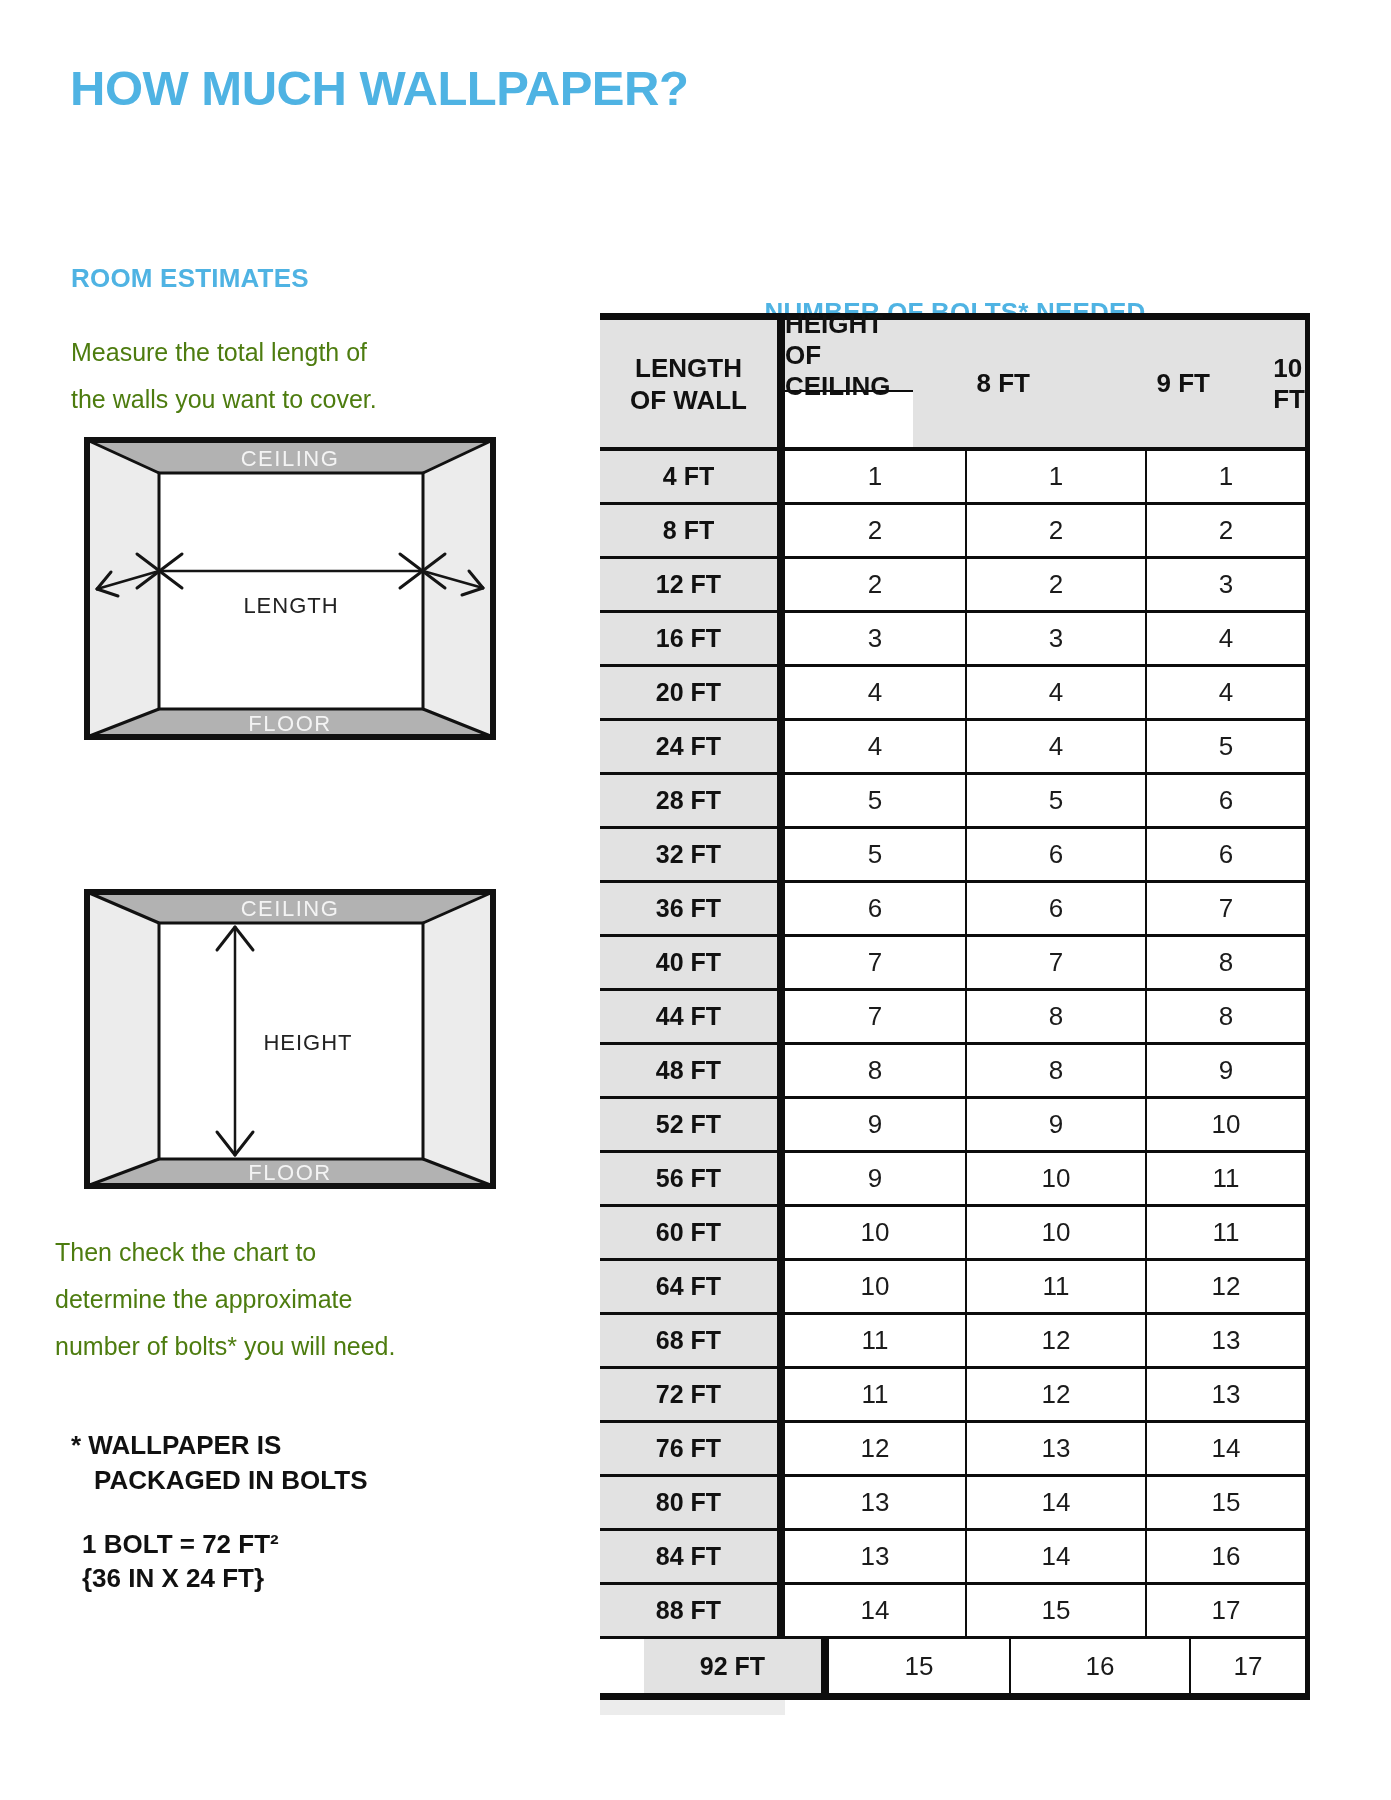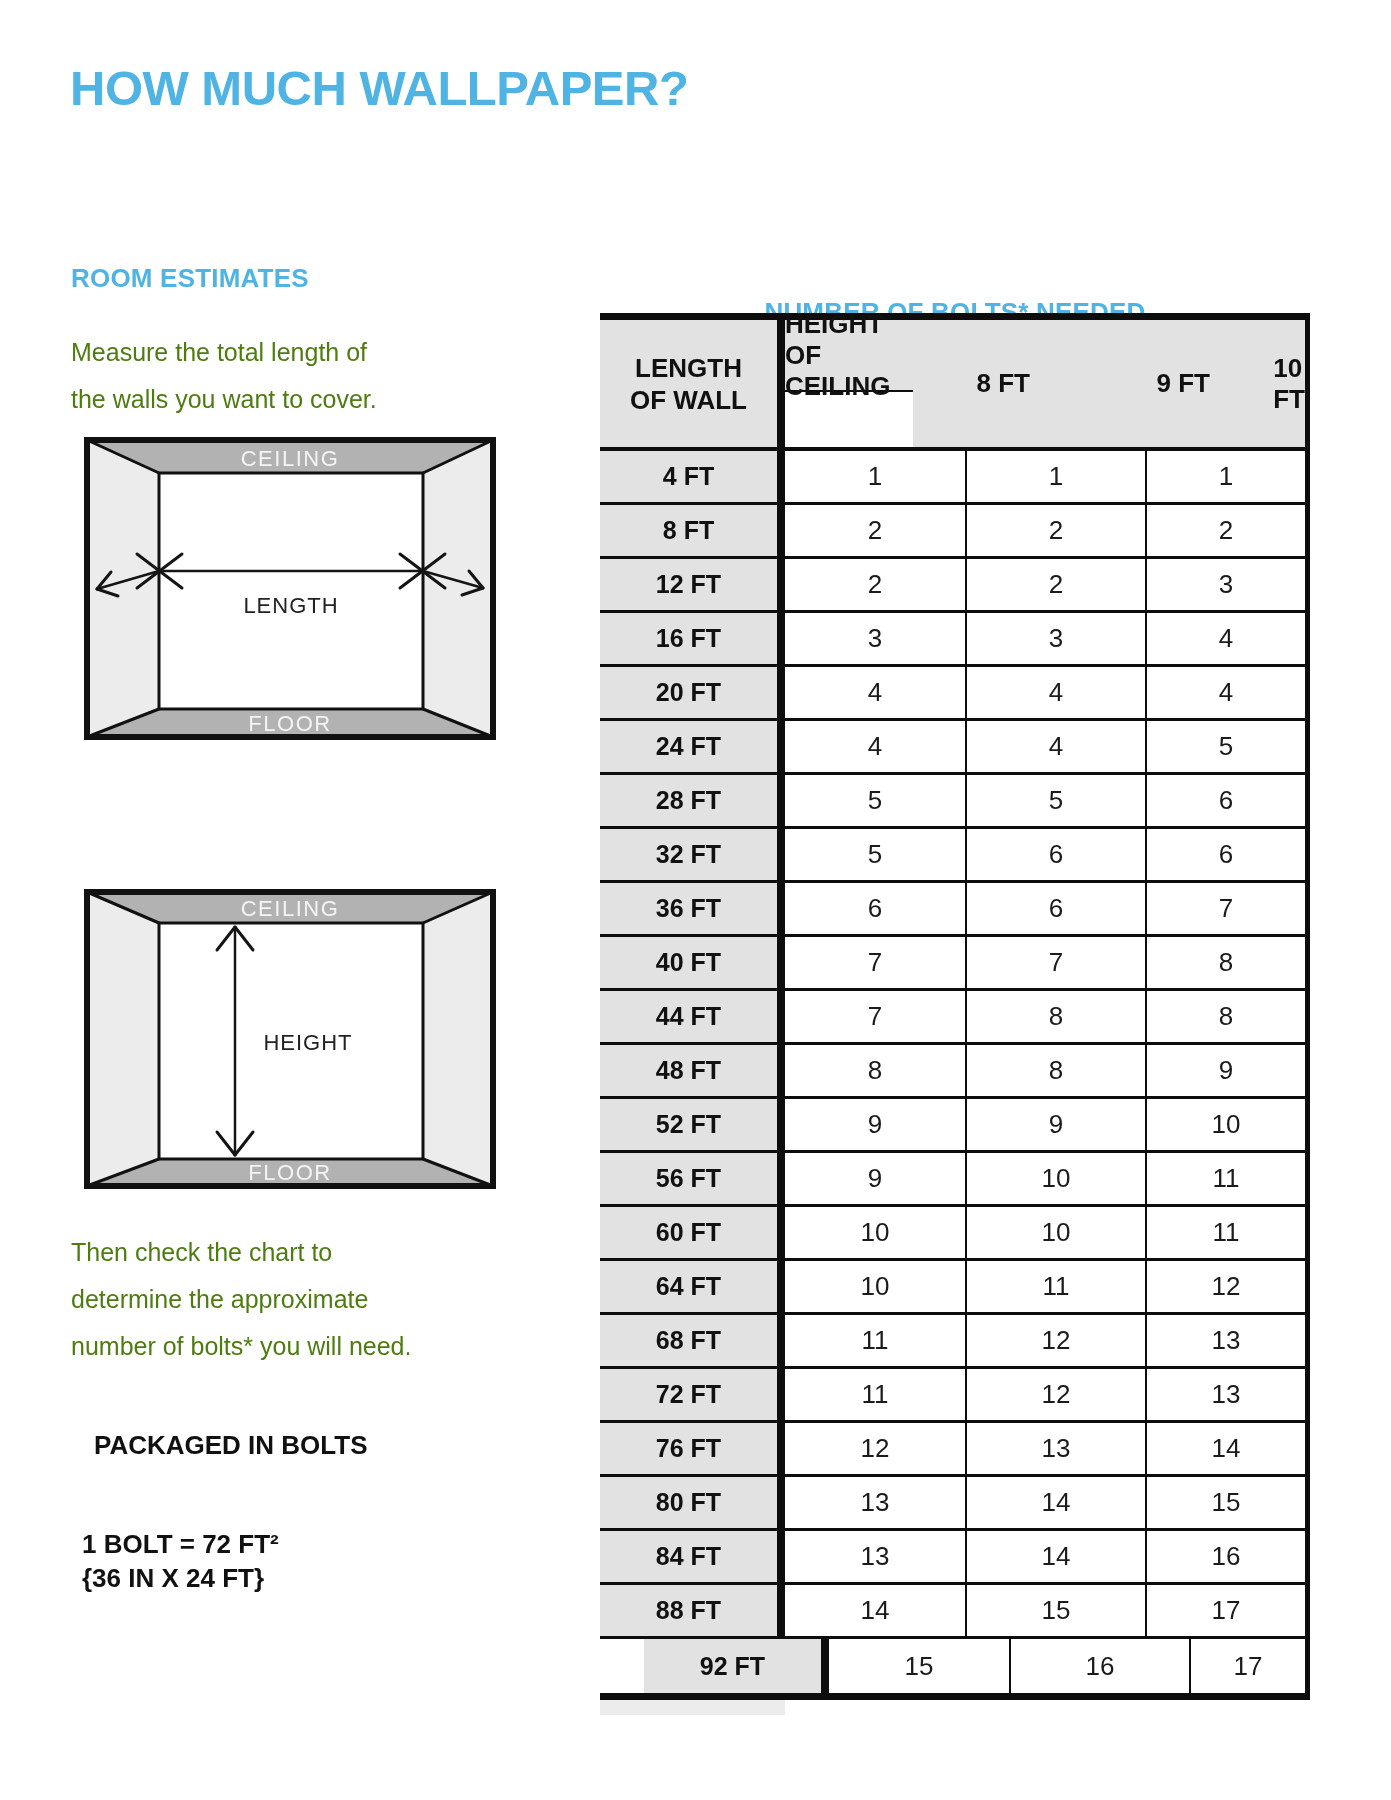--- a/index.html
+++ b/index.html
@@ -11,21 +11,21 @@
     position:absolute; left:70px; top:60px;
     font-size:49px; font-weight:bold; color:#4FB3E3; letter-spacing:-0.5px;
   }
   .sec-head { font-size:26px; font-weight:bold; color:#4FB3E3; letter-spacing:0.2px; }
   #room-est-head { position:absolute; left:71px; top:263px; }
   #bolts-head   { position:absolute; left:600px; top:263px; width:710px; text-align:center;margin-top:34px; }
 
   .para { position:absolute; font-size:25px; line-height:47px; white-space:pre-line; color:#4d7c0f; }
   #para-length { left:71px; top:329px; }
   #para-height { left:71px; top:779px; }
-  #para-chart  { left:71px; top:1229px; }
+  #para-chart  { left:55px; top:1229px; }
 
   .note { position:absolute; left:71px; top:1428px; font-size:26px; font-weight:bold; line-height:35px; color:#111; }
   .note-l2 { padding-left:23px; }
   .bolt-info { position:absolute; left:71px; top:1527px; font-size:26px; font-weight:bold; line-height:34px; white-space:pre-line; color:#111;margin-left:11px; }
 
   .diagram { position:absolute; left:84px; }
   #diagram-length { top:437px; }
   #diagram-height { top:889px; }
   .dg-label  { font-size:22px; fill:#f4f4f4; letter-spacing:1.5px; }
   .dg-label2 { font-size:22px; fill:#222222; letter-spacing:1px; }
@@ -133,20 +133,21 @@
     <text class="dg-label" x="206" y="27" text-anchor="middle">CEILING</text>
     <text class="dg-label" x="206" y="291" text-anchor="middle">FLOOR</text>
     <text class="dg-label2" x="224" y="161" text-anchor="middle">HEIGHT</text>
   </svg>
 
   <div class="para" id="para-chart">Then check the chart to
 determine the approximate
 number of bolts* you will need.</div>
 
   <div class="note">
+    <div>* WALLPAPER IS</div>
     <div class="note-l2">PACKAGED IN BOLTS</div>
   </div>
 
   <div class="bolt-info">1 BOLT = 72 FT²
 {36 IN X 24 FT}</div>
 
   <div class="btable">
     <div class="thead">
       <div class="th-left">LENGTH
 OF WALL</div>

